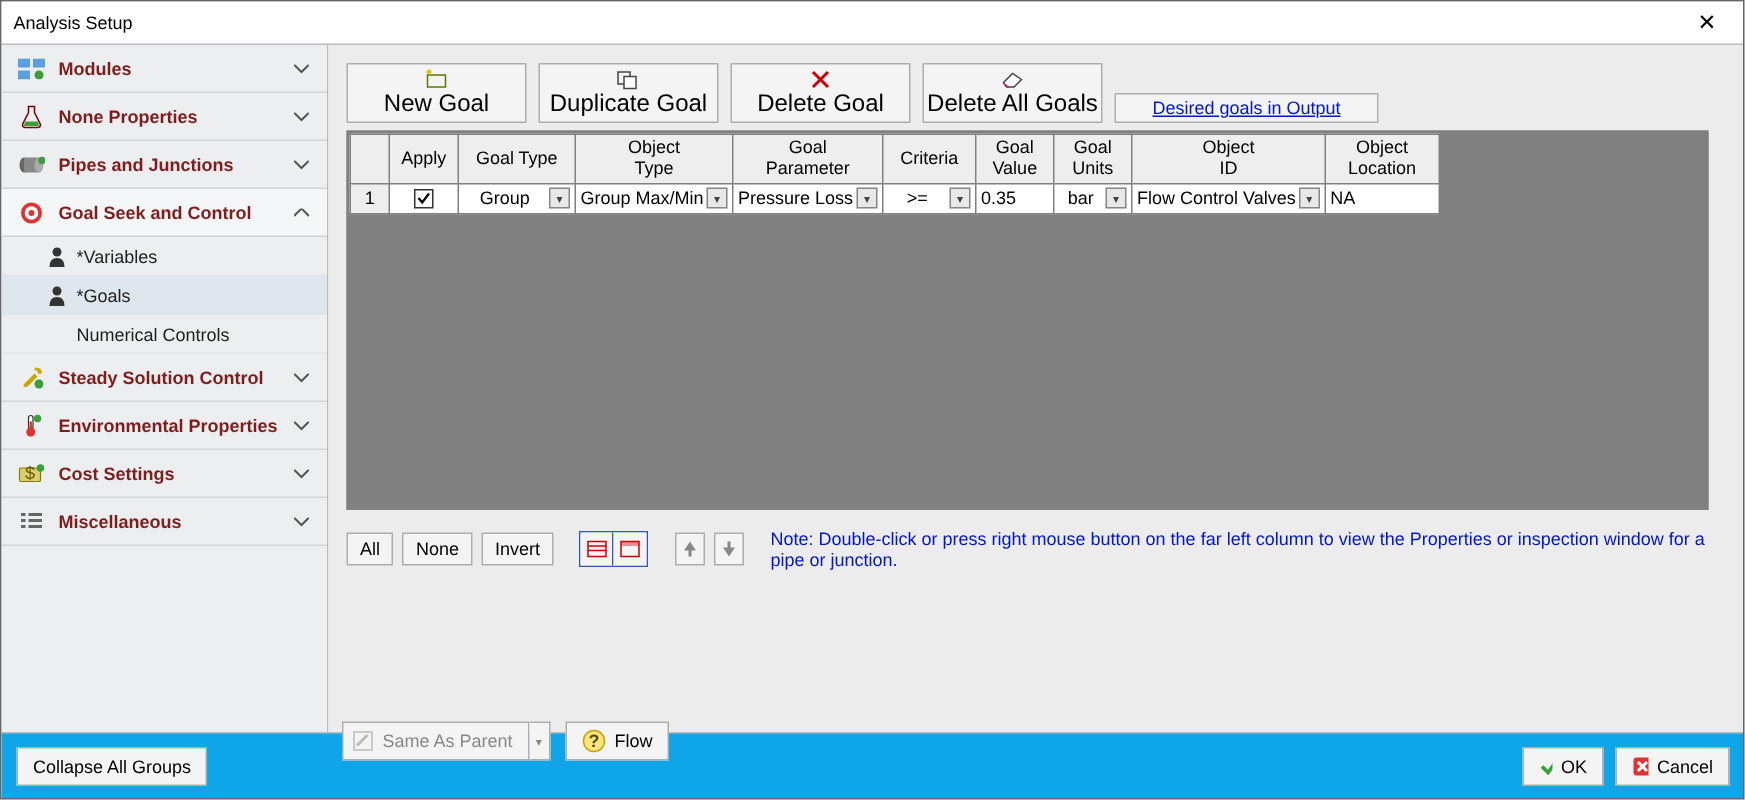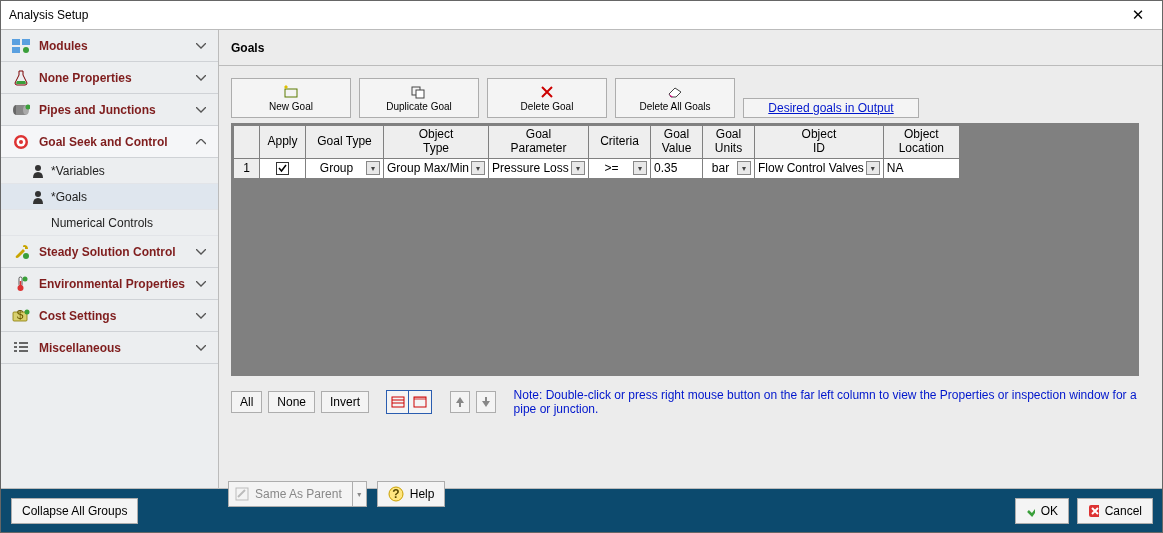--- a/index.html
+++ b/index.html
@@ -24,21 +24,21 @@
   .sidebar .sub .ico { width: 18px; height:16px; margin-right: 4px; display:flex;align-items:center;justify-content:center;}
   .sidebar .sub .lbl { flex:1; color:#222; }
 
   .main { flex: 1; background: #ececec; display:flex; flex-direction:column; }
   .main .header { height: 36px; display:flex; align-items:center; padding: 0 12px; font-weight:700; border-bottom:1px solid #bbb; }
   .main .body { flex:1; padding: 12px; position:relative; }
 
   .toolbar { display:flex; gap:8px; align-items:flex-end; }
   .toolbtn { width:120px; height:40px; background:#f4f4f4; border:1px solid #adadad; display:flex;flex-direction:column;align-items:center;justify-content:center;gap:1px; cursor:default; }
   .toolbtn .icon { height:15px; display:flex;align-items:center;justify-content:center;}
-  .toolbtn .text { font-size:10px;}
+  .toolbtn .text { font-size:16px;}
   .outputlabel { height:20px; display:flex;align-items:center;justify-content:center;width:176px;border:1px solid #adadad;border-top:1px solid #adadad;background:#f4f4f4;color:#0016cc;text-decoration:underline;cursor:default;}
   .outputwrap { display:flex;flex-direction:column;justify-content:flex-end;height:40px;}
 
   
   .gridwrap { margin-top:5px; border:2px solid #808080; background:#808080; width: 908px;}
   table.grid { border-collapse:collapse; background:#fff;}
   table.grid th { background:#eeeeee; border:1px solid #808080; font-weight:400; padding:2px 4px; text-align:center; line-height:1.15;}
   table.grid td { background:#fff; border:1px solid #808080; padding:0 3px; height:20px;}
   table.grid td.rowhead { background:#eeeeee;text-align:center;width:26px;}
   .cellwrap { display:flex;align-items:center;gap:2px;}
@@ -51,21 +51,21 @@
   
   .selbar { display:flex; align-items:center; gap:6px; margin-top:12px;}
   .smallbtn { height:22px;padding:0 8px;border:1px solid #adadad;background:#f4f4f4;cursor:default;display:flex;align-items:center;}
   .iconbox { width:22px;height:22px;border:1px solid #adadad;background:#f4f4f4;display:flex;align-items:center;justify-content:center;}
   .iconboxgroup{display:flex;border:1px solid #2a5db0;}
   .iconboxgroup .iconbox{border:none;border-right:1px solid #2a5db0;}
   .iconboxgroup .iconbox:last-child{border-right:none;}
   .note { color:#0016cc; font-size:12px; margin-left:12px;}
 
   
-  .footer { height:44px; border-top:1px solid #bbb; background:#0c4a6e; display:flex;align-items:center;padding:0 10px;gap:8px;justify-content:center;}
+  .footer { height:44px; border-top:1px solid #bbb; background:#0ea5e9; display:flex;align-items:center;padding:0 10px;gap:8px;justify-content:center;}
   .ftrbtn { height:26px;padding:0 10px;border:1px solid #adadad;background:#f4f4f4;display:flex;align-items:center;gap:6px;cursor:default;}
   .ftrbtn.disabled { color:#888;}
   .drop { width:14px;height:26px;border:1px solid #adadad;border-left:none;background:#f4f4f4;display:flex;align-items:center;justify-content:center;font-size:8px;color:#888;}
   svg { display:block;}
 </style>
 </head>
 <body>
 
 <div class="titlebar">
   <span class="title">Analysis Setup</span>
@@ -227,21 +227,20 @@
       <span class="chev">
           <svg width="10" height="6">
             <path d="M0 0 L5 5 L10 0" fill="none" stroke="#555" stroke-width="1.3"></path>
           </svg>
         </span>
     </div>
 
   </div>
 
   <div class="main">
-    <div class="header">Goals</div>
     <div class="body">
 
       <div class="toolbar">
         <div class="toolbtn">
           <span class="icon">
               <svg width="18" height="14">
                 <rect x="3" y="4" width="12" height="8" fill="none" stroke="#5a7a00" stroke-width="1"></rect>
                 <path d="M2 2 L4 0 L6 2 L4 4 Z" fill="#e0c000"></path>
               </svg>
             </span>
@@ -399,21 +398,21 @@
       </svg>
     <span>Same As Parent</span>
   </div>
   <div class="drop">▾</div>
   <div style="width:10px"></div>
   <div class="ftrbtn">
     <svg width="16" height="16">
         <circle cx="8" cy="8" r="7" fill="#ffe680" stroke="#caa000"></circle>
         <text x="8" y="12" font-size="11" font-weight="700" fill="#5a4a00" text-anchor="middle">?</text>
       </svg>
-    <span>Help</span>
+    <span>Flow</span>
   </div>
 </div>
 <div style="position:absolute;right:10px;bottom:9px;display:flex;gap:8px;">
   <div class="ftrbtn" style="width:54px;justify-content:space-between">
     <svg width="14" height="14">
         <path d="M2 7 L6 11 L12 3" fill="none" stroke="#3a9f3a" stroke-width="2.5"></path>
       </svg>
     <span>OK</span>
   </div>
   <div class="ftrbtn" style="width:76px;justify-content:center">

